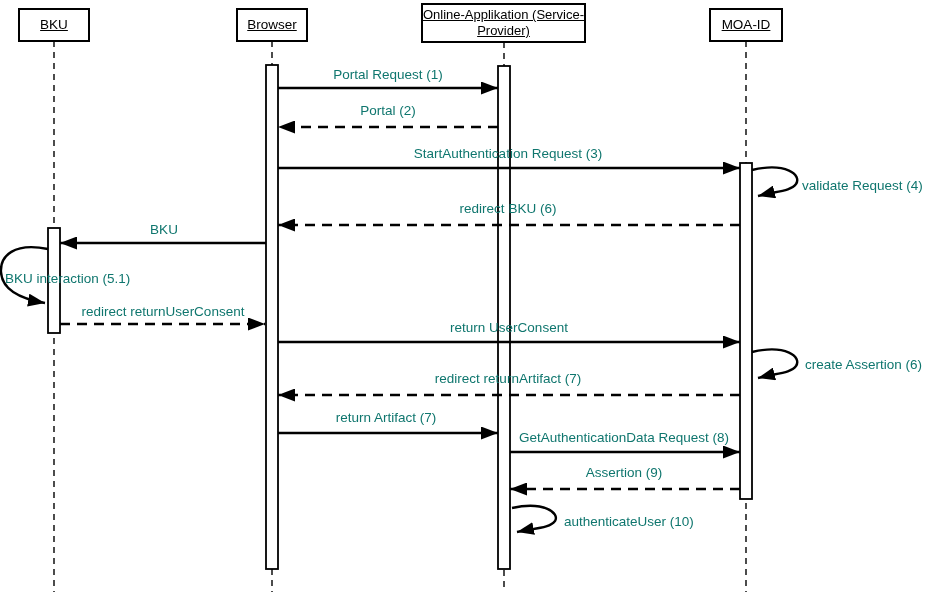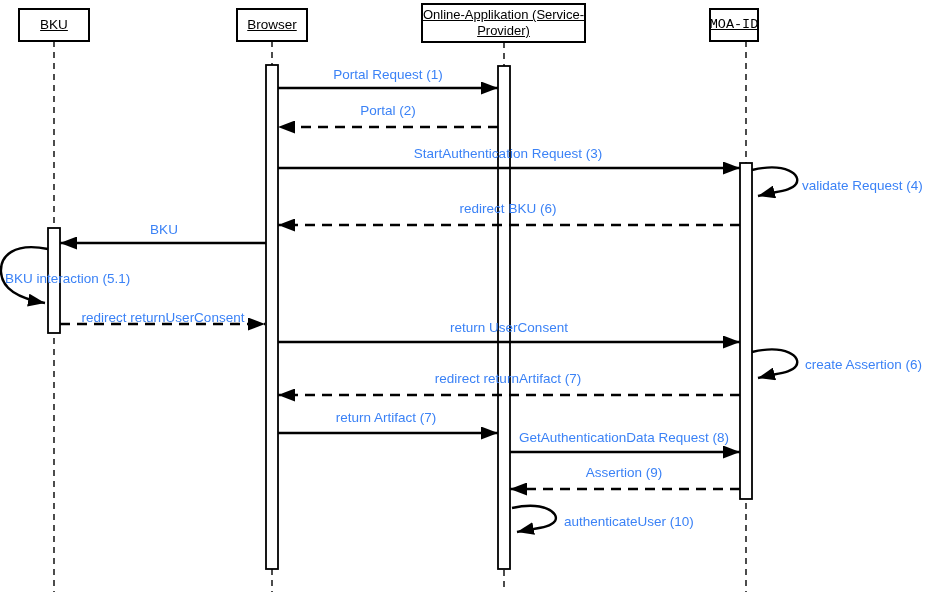--- a/index.html
+++ b/index.html
@@ -24,21 +24,21 @@
     text-align: center;
     font-size: 13.5px;
     color: #000;
     line-height: 1.25;
   }
   .actor span { text-decoration: underline; white-space: nowrap; }
   .actor.two-line { font-size: 13px; align-items: center; }
   .msg-label {
     position: absolute;
     font-size: 13.5px;
-    color: #3b82f6;
+    color: #0f766e;
     white-space: nowrap;
     line-height: 16px;
   }
   .msg-label.centered { transform: translateX(-50%); }
 </style>
 </head>
 <body>
 
 <div class="canvas">
 
@@ -80,32 +80,32 @@
   <div class="actor" style="left:18px; top:8px; width:72px; height:34px;">
     <span>BKU</span>
   </div>
   <div class="actor" style="left:236px; top:8px; width:72px; height:34px;">
     <span>Browser</span>
   </div>
   <div class="actor two-line" style="left:421px; top:3px; width:165px; height:40px;">
     <span>Online-Applikation (Service-</span>
     <span>Provider)</span>
   </div>
-  <div class="actor" style="left:709px; top:8px; width:50px; height:34px;font-family:Liberation Mono, monospace;">
+  <div class="actor" style="left:709px; top:8px; width:74px; height:34px;">
     <span>MOA-ID</span>
   </div>
 
   <div class="msg-label centered" style="left:388px; top:67px;">Portal Request (1)</div>
   <div class="msg-label centered" style="left:388px; top:103px;">Portal (2)</div>
   <div class="msg-label centered" style="left:508px; top:146px;text-align:center;">StartAuthentication Request (3)</div>
   <div class="msg-label" style="left:802px; top:178px;">validate Request (4)</div>
   <div class="msg-label centered" style="left:508px; top:201px;">redirect BKU (6)</div>
   <div class="msg-label centered" style="left:164px; top:222px;">BKU</div>
   <div class="msg-label" style="left:5px; top:271px;">BKU interaction (5.1)</div>
-  <div class="msg-label centered" style="left:163px; top:304px;margin-top:6px;">redirect returnUserConsent</div>
+  <div class="msg-label centered" style="left:163px; top:304px;">redirect returnUserConsent</div>
   <div class="msg-label centered" style="left:505px; top:320px;padding-left:8px;">return UserConsent</div>
   <div class="msg-label" style="left:805px; top:357px;">create Assertion (6)</div>
   <div class="msg-label centered" style="left:508px; top:371px;">redirect returnArtifact (7)</div>
   <div class="msg-label centered" style="left:386px; top:410px;">return Artifact (7)</div>
   <div class="msg-label centered" style="left:624px; top:430px;">GetAuthenticationData Request (8)</div>
   <div class="msg-label centered" style="left:624px; top:465px;">Assertion (9)</div>
   <div class="msg-label" style="left:564px; top:514px;">authenticateUser (10)</div>
 
 </div>
 

